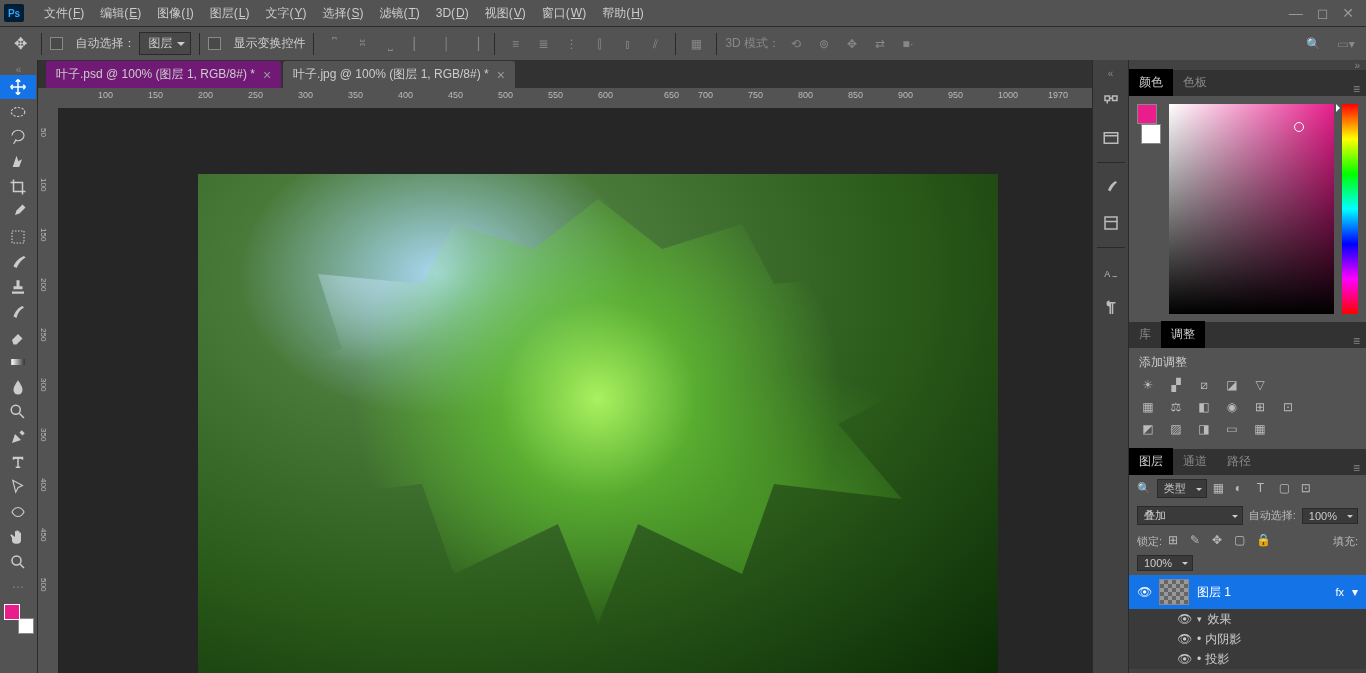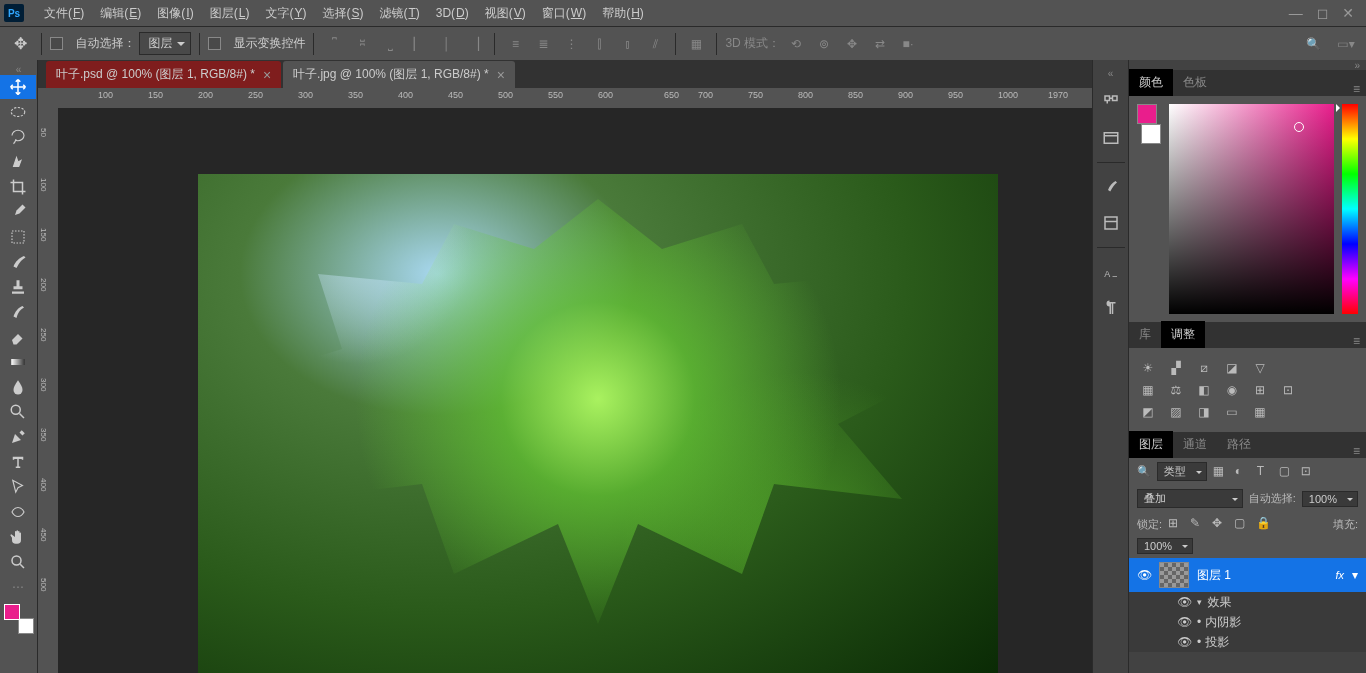--- a/index.html
+++ b/index.html
@@ -24,21 +24,21 @@
 .tool { width: 36px; height: 24px; display: flex; align-items: center; justify-content: center; cursor: pointer; position: relative; }
 .tool.active { background: #1473e6; }
 .tool svg { width: 18px; height: 18px; }
 .collapse-handle { height: 10px; text-align: center; color: #888; font-size: 10px; cursor: pointer; }
 .fg-bg { position: relative; width: 30px; height: 30px; margin: 4px auto; }
 .fg-sw { position: absolute; width: 16px; height: 16px; top: 0; left: 0; border: 1px solid #fff; }
 .bg-sw { position: absolute; width: 16px; height: 16px; bottom: 0; right: 0; background: #fff; border: 1px solid #888; }
 .canvas-area { flex: 1; background: #262626; display: flex; flex-direction: column; position: relative; }
 .tabs { height: 28px; background: #323232; display: flex; align-items: flex-end; padding-left: 8px; }
 .tab { background: #535353; padding: 5px 10px; margin-right: 2px; display: flex; align-items: center; gap: 8px; cursor: pointer; border-top-left-radius: 3px; border-top-right-radius: 3px; }
-.tab.inactive { background: #7f1d1d; color: #999; }
+.tab.inactive { background: #701a75; color: #999; }
 .tab .close { font-size: 14px; color: #999; }
 .ruler-h { height: 20px; background: #535353; position: relative; margin-left: 20px; overflow: hidden; }
 .ruler-v { width: 20px; background: #535353; position: absolute; left: 0; top: 48px; bottom: 0; overflow: hidden; }
 .ruler-corner { width: 20px; height: 20px; background: #535353; position: absolute; left: 0; top: 28px; }
 .tick { position: absolute; font-size: 9px; color: #bbb; }
 .canvas-wrap { position: absolute; left: 20px; top: 48px; right: 0; bottom: 0; overflow: hidden; background: #262626; }
 .img-canvas { position: absolute; left: 140px; top: 66px; width: 800px; height: 500px; overflow: hidden; }
 .leaf { width: 100%; height: 100%; background: radial-gradient(ellipse at 30% 20%, #a8d8f0 0%, #4a7a3a 25%, #2a5a1a 60%, #0a2a05 100%); position: relative; }
 .leaf::before { content: ""; position: absolute; inset: 0; background:
   radial-gradient(circle at 50% 45%, rgba(180,255,100,0.9) 0%, rgba(100,200,50,0.7) 20%, transparent 50%),
@@ -71,21 +71,21 @@
 .lay-drop { background: #3a3a3a; border: 1px solid #2a2a2a; padding: 1px 20px 1px 6px; position: relative; font-size: 11px; }
 .lay-drop::after { content: ""; position: absolute; right: 4px; top: 50%; margin-top: -1px; border: 3px solid transparent; border-top-color: #ccc; }
 .lay-icon { width: 16px; height: 16px; color: #bbb; cursor: pointer; }
 .lay-label { font-size: 11px; color: #bbb; }
 .lay-list { background: #3a3a3a; }
 .lay-row { display: flex; align-items: center; padding: 4px 8px; gap: 8px; }
 .lay-row.active { background: #1473e6; color: #fff; }
 .lay-row.active * { color: #fff; }
 .lay-eye { width: 14px; font-size: 12px; }
 .lay-thumb { width: 30px; height: 26px; background: repeating-conic-gradient(#666 0% 25%, #999 0% 50%) 0 0/8px 8px; border: 1px solid #888; }
-.lay-fx { margin-left: auto; font-style: italic; font-size: 11px; text-align: center; }
+.lay-fx { margin-left: auto; font-size: 11px; text-align: center; }
 .lay-sub { padding-left: 48px; display: flex; align-items: center; gap: 6px; height: 20px; }
 .lay-sub .tri { font-size: 9px; }
 .lay-sub .bullet::before { content: "•"; margin-right: 4px; }
 </style>
 </head>
 <body>
 
 <div class="menubar">
   <div class="ps-logo">Ps</div>
   <div id="menu-items" style="display: flex;">
@@ -383,20 +383,21 @@
         </div>
       </div>
     </div>
 
     <div class="panel-tabs">
       <div class="ptab inactive">库</div>
       <div class="ptab">调整</div>
       <div class="ptab-collapse">≡</div>
     </div>
     <div class="panel-body adj-panel">
+      <div>添加调整</div>
       <div class="adj-row">
         <span class="adj-icon">☀</span>
         <span class="adj-icon">▞</span>
         <span class="adj-icon">⧄</span>
         <span class="adj-icon">◪</span>
         <span class="adj-icon">▽</span>
       </div>
       <div class="adj-row">
         <span class="adj-icon">▦</span>
         <span class="adj-icon">⚖</span>

